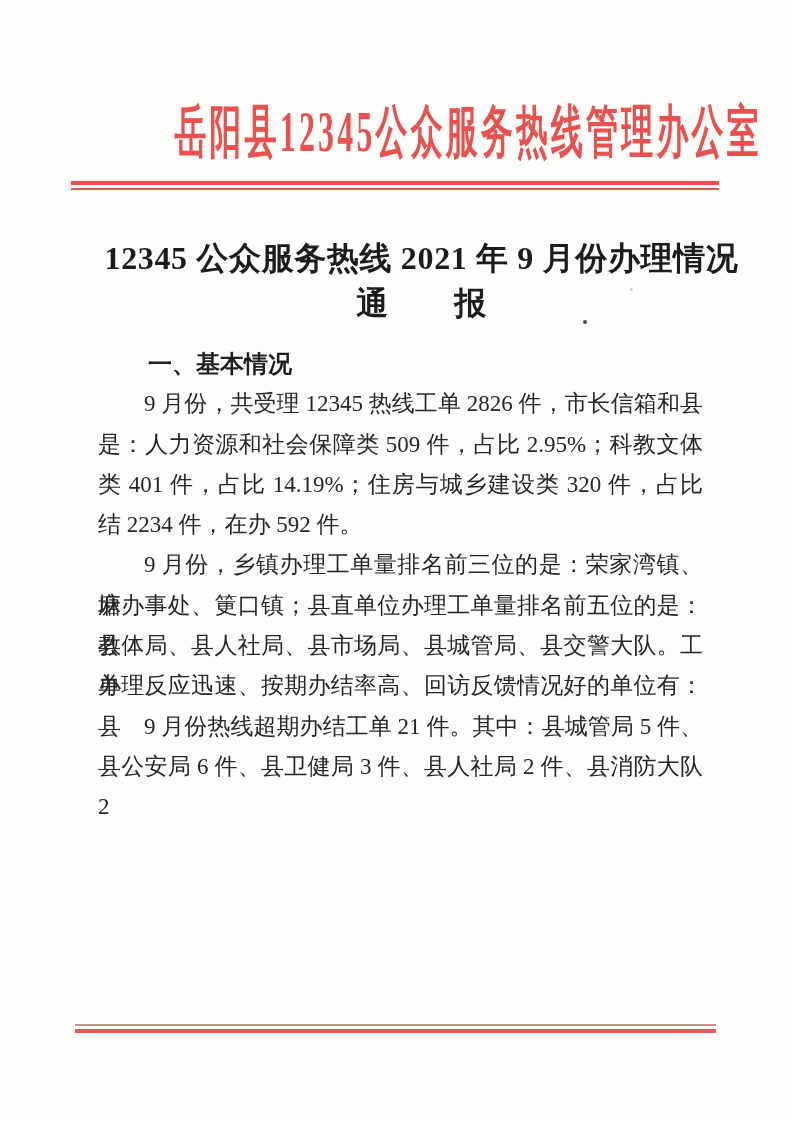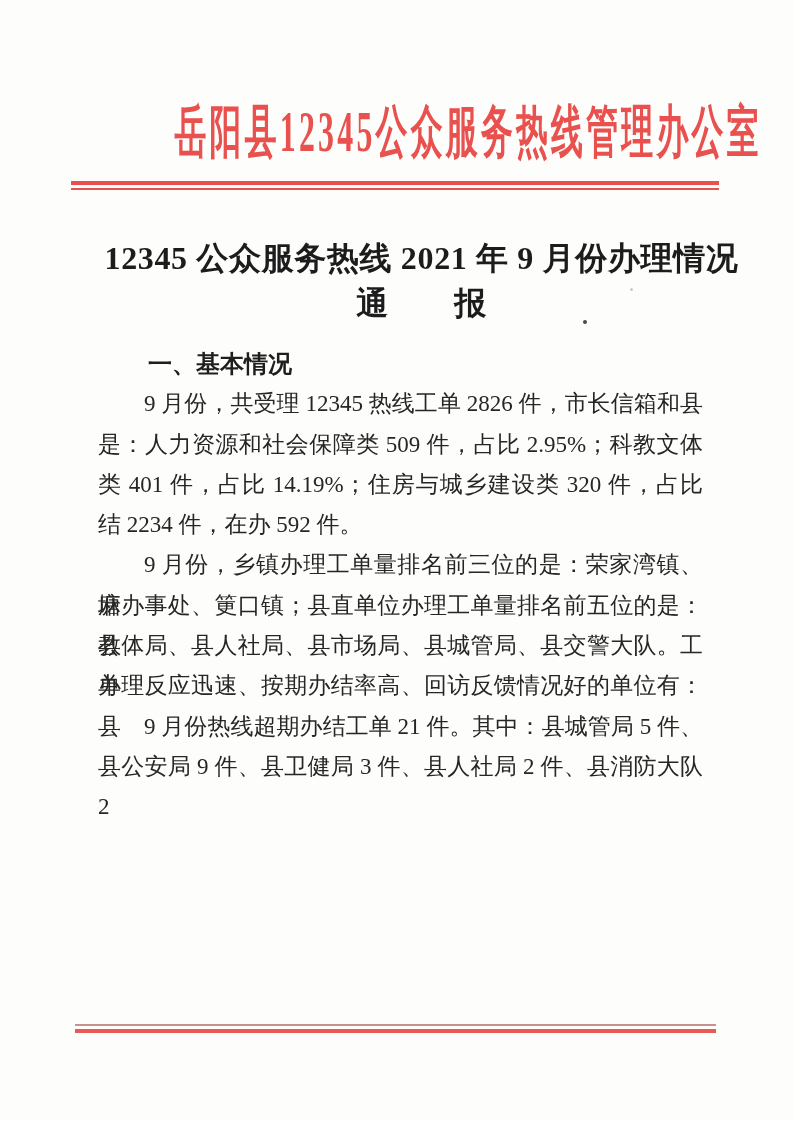--- a/index.html
+++ b/index.html
@@ -67,21 +67,21 @@
     <div id="paragraphs">
         <div class="bline line indent">9 月份，共受理 12345 热线工单 2826 件，市长信箱和县</div>
         <div class="bline line">是：人力资源和社会保障类 509 件，占比 2.95%；科教文体</div>
         <div class="bline line">类 401 件，占比 14.19%；住房与城乡建设类 320 件，占比</div>
         <div class="bline line flush">结 2234 件，在办 592 件。</div>
         <div class="bline line indent">9 月份，乡镇办理工单量排名前三位的是：荣家湾镇、麻</div>
         <div class="bline line">塘办事处、筻口镇；县直单位办理工单量排名前五位的是：县</div>
         <div class="bline line">教体局、县人社局、县市场局、县城管局、县交警大队。工单</div>
         <div class="bline line">办理反应迅速、按期办结率高、回访反馈情况好的单位有：县</div>
         <div class="bline line indent">9 月份热线超期办结工单 21 件。其中：县城管局 5 件、</div>
-        <div class="bline line">县公安局 9 件、县卫健局 3 件、县人社局 2 件、县消防大队 2</div>
+        <div class="bline line">县公安局 6 件、县卫健局 3 件、县人社局 2 件、县消防大队 2</div>
       </div>
   </div>
 
   <div class="rule-foot-thin"></div>
   <div class="rule-foot-thick"></div>
 
   <div class="speck-a"></div>
   <div class="speck-b"></div>
 
 </div>

